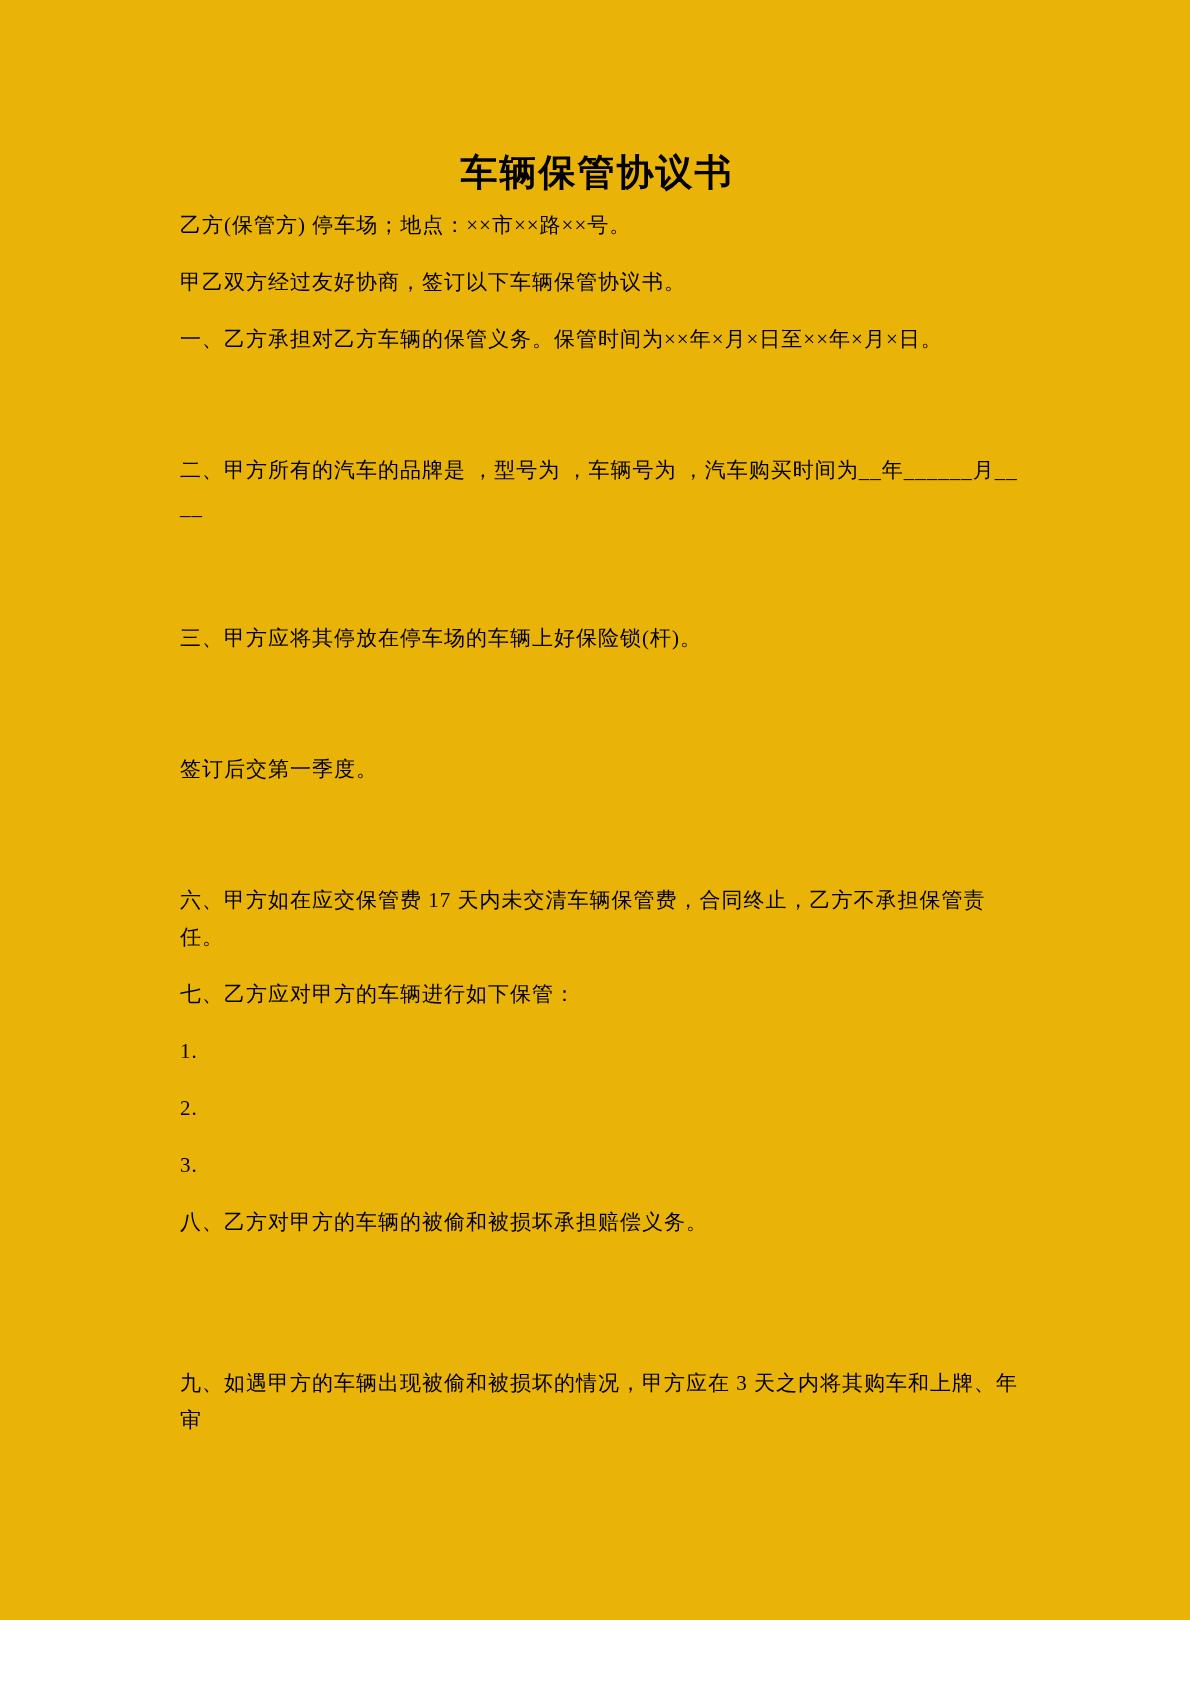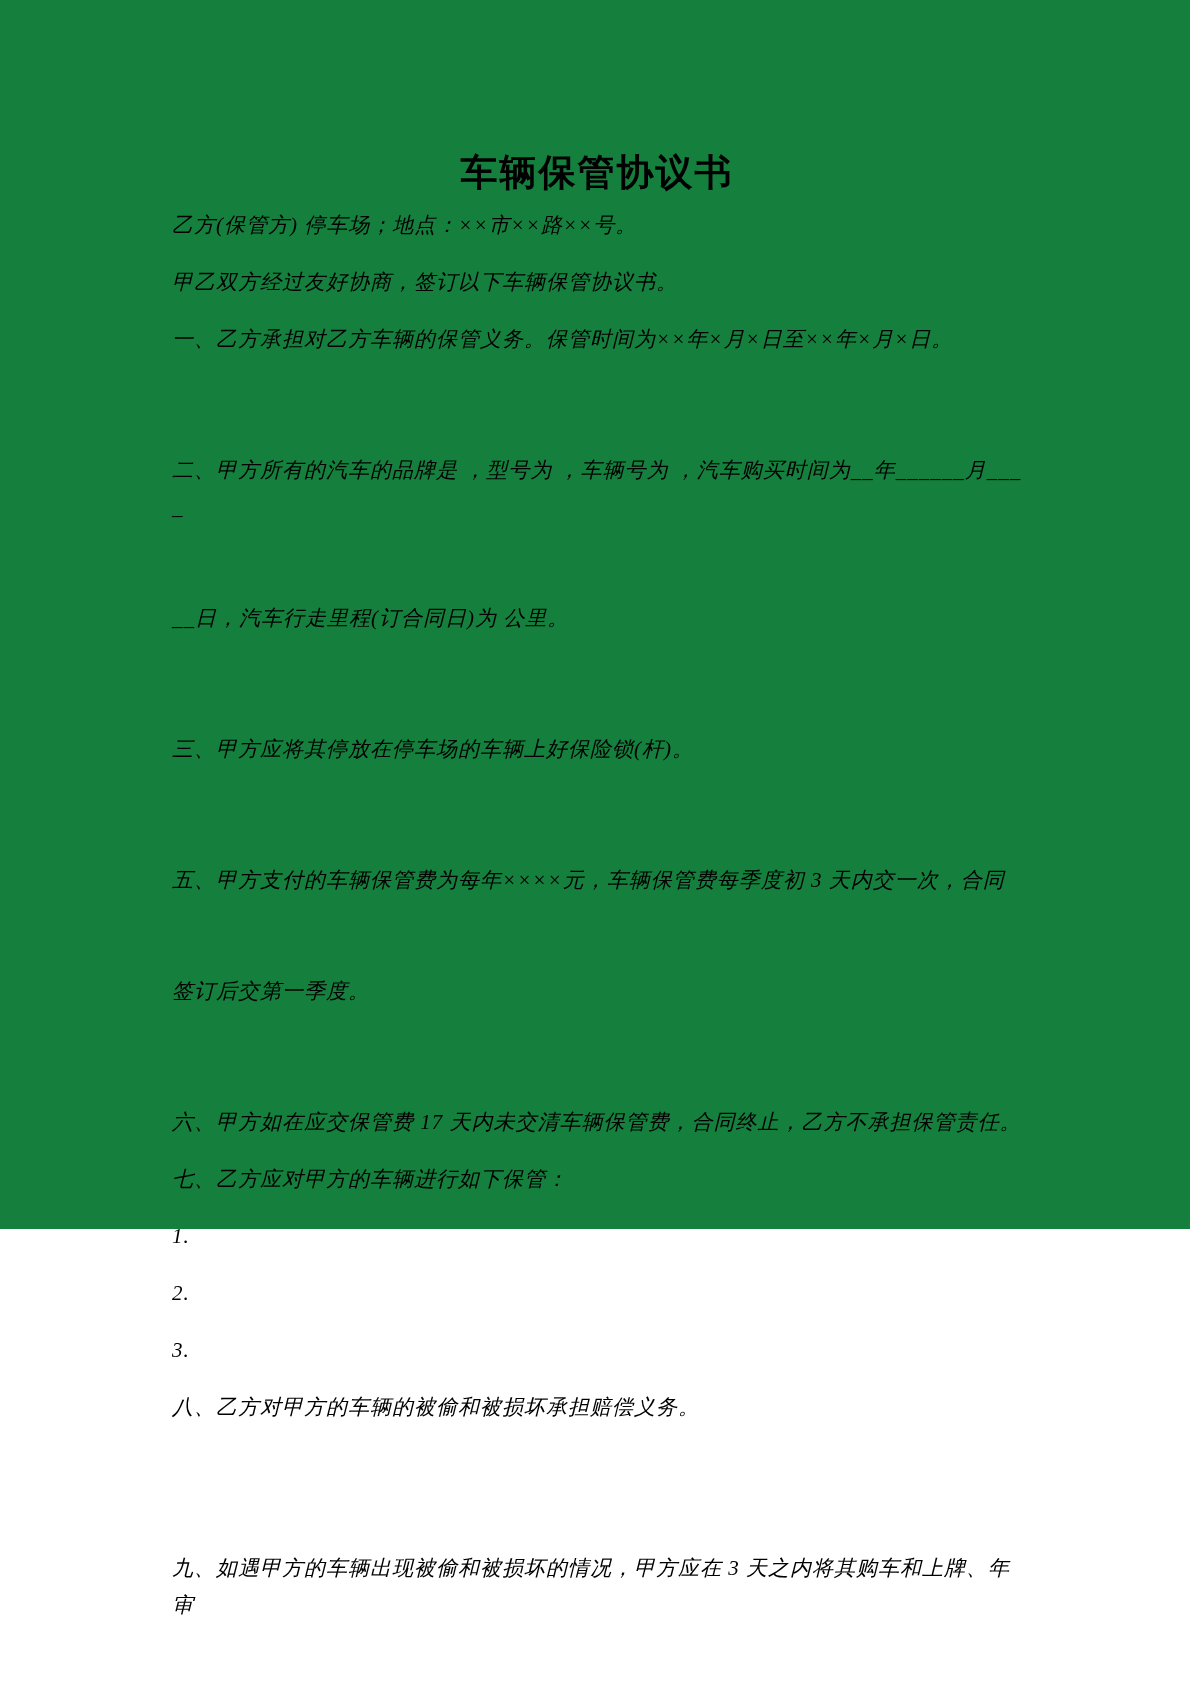--- a/index.html
+++ b/index.html
@@ -10,40 +10,39 @@
   body {
     width: 1190px;
     height: 1683px;
     color: #000000;
     font-family: "Liberation Serif", "DejaVu Serif", serif;
     overflow: hidden;
   }
   .page {
     box-sizing: border-box;
     width: 1190px;
-    height: 1229px;
+    height: 1620px;
     padding: 150px 168px 0 172px;
-    background: #15803d;
+    background: #eab308;
   }
   .doc-title {
     margin: 0;
     font-size: 37px;
     line-height: 46px;
     font-weight: bold;
     text-align: center;
     letter-spacing: 2px;
   }
   .para {
-    margin: 20px 0 0 0;
+    margin: 20px 0 0 8px;
     font-size: 21px;
     line-height: 37px;
     letter-spacing: 1px;
     white-space: pre-wrap;
     word-break: break-all;
-    font-style: italic;
   }
   .para.first {
     margin-top: 11px;
   }
   .para.gap-before {
     margin-top: 50px;
   }
   .line {
     display: block;
   }
@@ -56,28 +55,26 @@
   <h1 class="doc-title">车辆保管协议书</h1>
 
   <p class="para first">乙方(保管方) 停车场；地点：××市××路××号。</p>
 
   <p class="para">甲乙双方经过友好协商，签订以下车辆保管协议书。</p>
 
   <p class="para">一、乙方承担对乙方车辆的保管义务。保管时间为××年×月×日至××年×月×日。</p>
 
   <p class="para">
     <span class="line">二、甲方所有的汽车的品牌是 ，型号为 ，车辆号为 ，汽车购买时间为__年______月____</span>
-    <span class="line">__日，汽车行走里程(订合同日)为 公里。</span>
   </p>
 
   <p class="para">三、甲方应将其停放在停车场的车辆上好保险锁(杆)。</p>
 
 
   <p class="para">
-    <span class="line">五、甲方支付的车辆保管费为每年××××元，车辆保管费每季度初 3 天内交一次，合同</span>
     <span class="line">签订后交第一季度。</span>
   </p>
 
   <p class="para">六、甲方如在应交保管费 17 天内未交清车辆保管费，合同终止，乙方不承担保管责任。</p>
 
   <p class="para">七、乙方应对甲方的车辆进行如下保管：</p>
 
   <p class="para">1.</p>
 
   <p class="para">2.</p>

